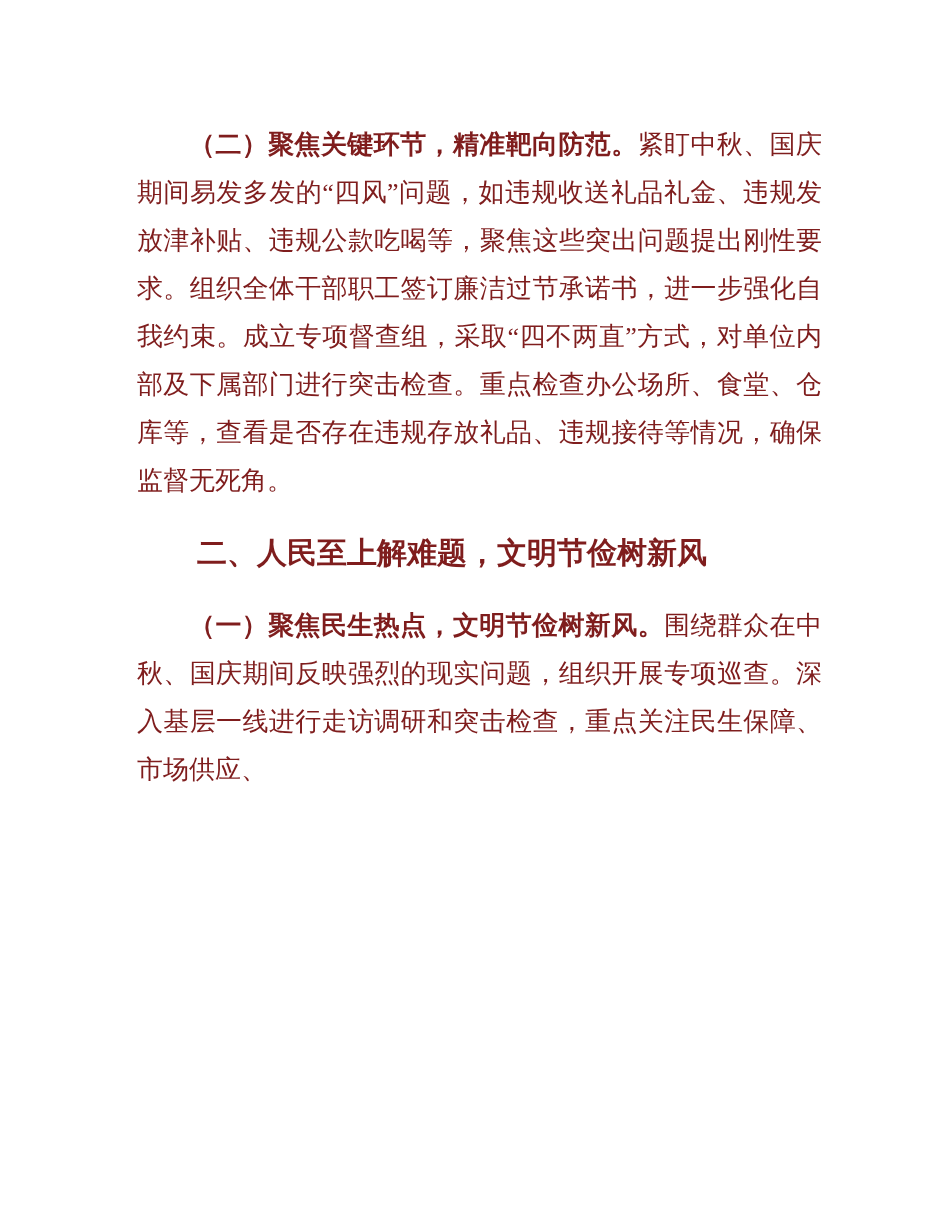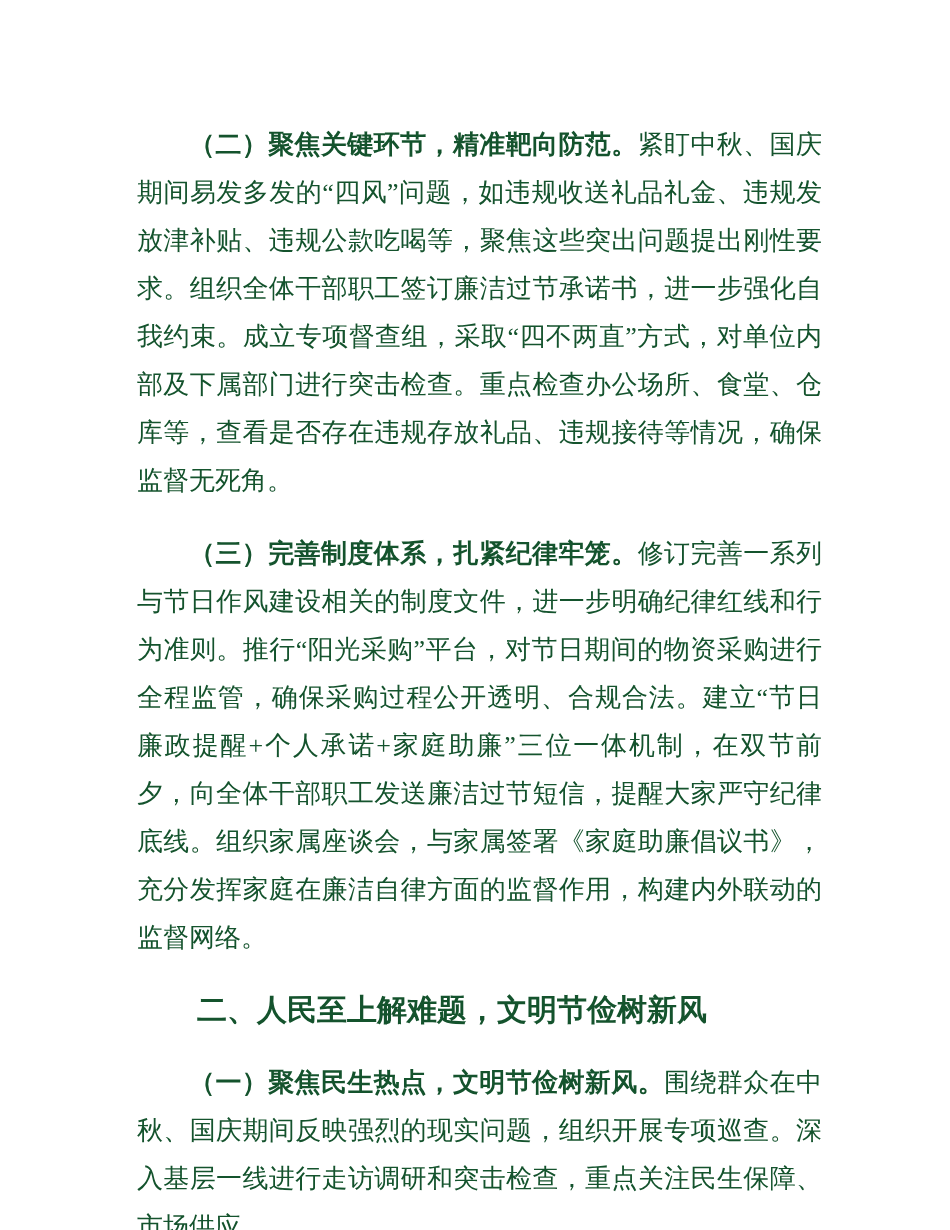--- a/index.html
+++ b/index.html
@@ -9,21 +9,21 @@
   body {
     width: 950px;
     height: 1230px;
     overflow: hidden;
     font-family: "Liberation Serif", "DejaVu Serif", serif;
   }
   .page {
     width: 950px;
     height: 1230px;
     background: #ffffff;
-    color: #14532d;
+    color: #7f1d1d;
     padding: 120px 128px 0 137px;
   }
   .para {
     font-family: "Liberation Serif", "DejaVu Serif", serif;
     font-size: 26px;
     line-height: 48px;
     text-align: justify;
     text-justify: inter-character;
     text-indent: 2em;
     margin-bottom: 24px;
@@ -43,19 +43,18 @@
     margin-bottom: 24px;
   }
 </style>
 </head>
 <body>
 
 <div class="page">
 
   <p class="para"><span class="lead">（二）聚焦关键环节，精准靶向防范。</span><span class="body-text">紧盯中秋、国庆期间易发多发的“四风”问题，如违规收送礼品礼金、违规发放津补贴、违规公款吃喝等，聚焦这些突出问题提出刚性要求。组织全体干部职工签订廉洁过节承诺书，进一步强化自我约束。成立专项督查组，采取“四不两直”方式，对单位内部及下属部门进行突击检查。重点检查办公场所、食堂、仓库等，查看是否存在违规存放礼品、违规接待等情况，确保监督无死角。</span></p>
 
-  <p class="para"><span class="lead">（三）完善制度体系，扎紧纪律牢笼。</span><span class="body-text">修订完善一系列与节日作风建设相关的制度文件，进一步明确纪律红线和行为准则。推行“阳光采购”平台，对节日期间的物资采购进行全程监管，确保采购过程公开透明、合规合法。建立“节日廉政提醒+个人承诺+家庭助廉”三位一体机制，在双节前夕，向全体干部职工发送廉洁过节短信，提醒大家严守纪律底线。组织家属座谈会，与家属签署《家庭助廉倡议书》，充分发挥家庭在廉洁自律方面的监督作用，构建内外联动的监督网络。</span></p>
 
   <p class="heading">二、人民至上解难题，文明节俭树新风</p>
 
   <p class="para"><span class="lead">（一）聚焦民生热点，文明节俭树新风。</span><span class="body-text">围绕群众在中秋、国庆期间反映强烈的现实问题，组织开展专项巡查。深入基层一线进行走访调研和突击检查，重点关注民生保障、市场供应、</span></p>
 
 </div>
 
 </body></html>

